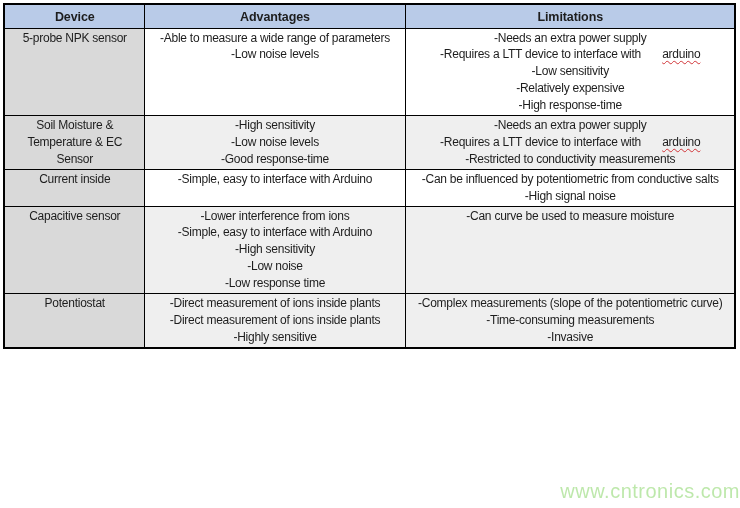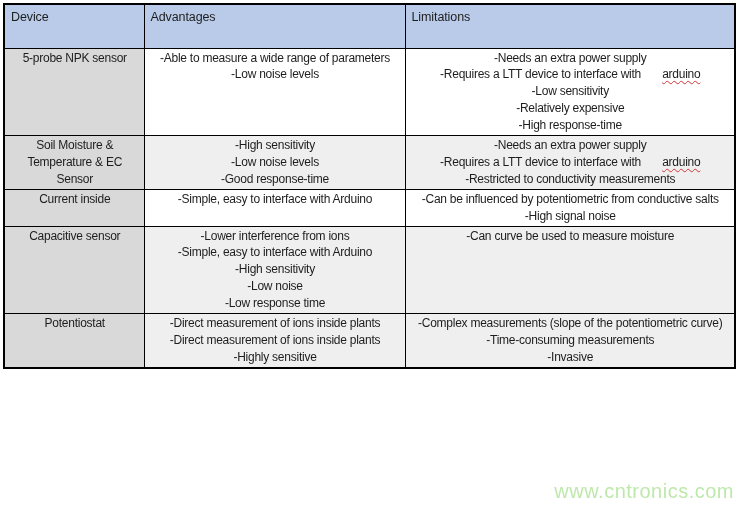--- a/index.html
+++ b/index.html
@@ -27,24 +27,24 @@
 
   th, td {
     border: 1.5px solid var(--border, #000);
     vertical-align: top;
     text-align: center;
     padding: 1px 5px 1px 6px;
     overflow: hidden;
   }
   thead th {
     background: var(--header-bg, #b9cbe8);
-    font-weight: normal;
+    font-weight: bold;
     font-size: 12.5px;
-    text-align: left;
-    height: 44px;
+    text-align: center;
+    height: 24px;
     box-sizing: border-box;
     padding-top: 5px;
     letter-spacing: -0.1px;
   }
   td.device { background: var(--device-col-bg, #d9d9d9); }
   tr.alt td { background: var(--alt-row-bg, #efefef); }
   tr.alt td.device { background: var(--device-col-bg, #d9d9d9); }
 
   .line { line-height: 16.9px; min-height: 16.9px; }
 
@@ -52,21 +52,21 @@
     text-decoration-line: underline;
     text-decoration-style: wavy;
     text-decoration-color: var(--squiggle, #d13438);
     text-decoration-thickness: 1px;
     text-underline-offset: 2px;
     margin-left: 18px;
   }
 
   .watermark {
     position: absolute;
-    right: 6px;
+    right: 0;
     bottom: 5px;
     font-size: 20px;
     letter-spacing: 0.5px;
     color: var(--watermark, #9bdc7f);
     opacity: 0.65;
     pointer-events: none;
   }
 </style>
 </head>
 <body>

